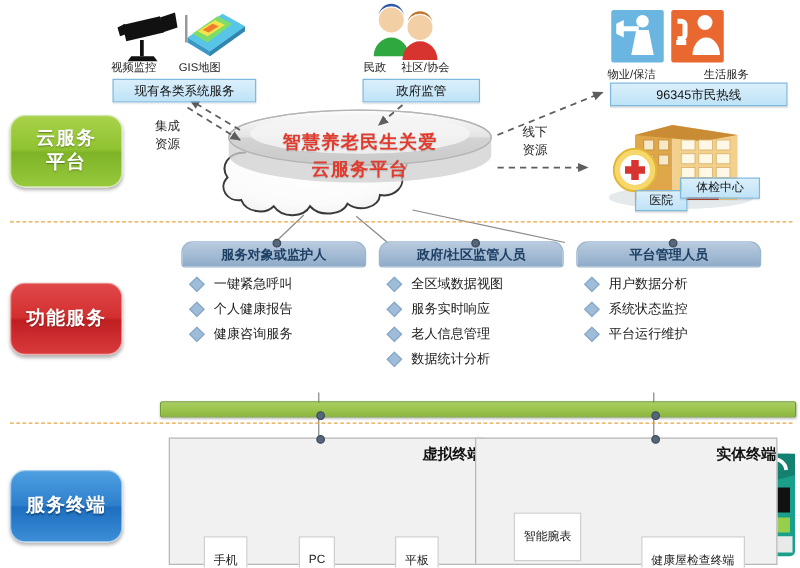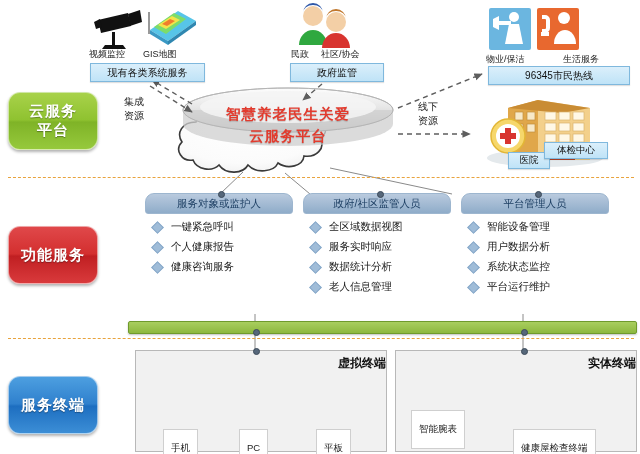--- a/index.html
+++ b/index.html
@@ -45,21 +45,21 @@
   
   .divider{position:absolute;left:8px;width:626px;height:0;
      border-top:1px dashed #e8a33d;}
 
   
   .fpanel{position:absolute;width:148px;}
   .fhead{height:19px;border-radius:9px 9px 3px 3px;
      background:linear-gradient(180deg,#b9cade 0%,#8facc9 100%);
      border:1px solid #9db6cf;
      display:flex;align-items:center;justify-content:center;
-     color:#1d3f63;font-size:10.5px;font-weight:normal;white-space:nowrap;}
+     color:#1d3f63;font-size:10.5px;font-weight:bold;white-space:nowrap;}
   .flist{margin:6px 0 0 8px;padding:0;list-style:none;}
   .flist li{display:flex;align-items:center;font-size:10.5px;color:#1a1a1a;
      margin-bottom:6px;white-space:nowrap;}
   .dia{width:7px;height:7px;background:#9fbcd8;transform:rotate(45deg);
      margin-right:9px;flex:0 0 7px;border:1px solid #88a9c9;}
 
   
   .greenbar{position:absolute;left:128px;top:321px;width:507px;height:11px;
      background:linear-gradient(180deg,#a9ce5e 0%,#8db83f 100%);
      border:1px solid #6f9a2c;border-radius:2px;
@@ -338,38 +338,34 @@
       <li>
           <span class="dia"></span>
           <span>全区域数据视图</span>
         </li>
       <li>
           <span class="dia"></span>
           <span>服务实时响应</span>
         </li>
       <li>
           <span class="dia"></span>
+          <span>老人信息管理</span>
+        </li>
+      <li>
+          <span class="dia"></span>
           <span>数据统计分析</span>
-        </li>
-      <li>
-          <span class="dia"></span>
-          <span>老人信息管理</span>
         </li>
     </ul>
   </div>
 
   <div class="fpanel" style="left:461px;top:193px;">
     <div class="fhead">平台管理人员</div>
     <ul class="flist">
       <li>
           <span class="dia"></span>
-          <span>智能设备管理</span>
-        </li>
-      <li>
-          <span class="dia"></span>
           <span>用户数据分析</span>
         </li>
       <li>
           <span class="dia"></span>
           <span>系统状态监控</span>
         </li>
       <li>
           <span class="dia"></span>
           <span>平台运行维护</span>
         </li>
@@ -382,21 +378,21 @@
 
   <div class="greenbar"></div>
   <div class="dot" style="left:253px;top:329px;"></div>
   <div class="dot" style="left:521px;top:329px;"></div>
 
   <div class="divider" style="top:338px;"></div>
 
   <div class="tpanel" style="left:135px;width:250px;">
     <div class="tptitle">虚拟终端</div>
   </div>
-  <div class="tpanel" style="left:395px;width:240px;">
+  <div class="tpanel" style="left:380px;width:240px;">
     <div class="tptitle">实体终端</div>
   </div>
   <div class="dot" style="left:253px;top:348px;"></div>
   <div class="dot" style="left:521px;top:348px;"></div>
 
   <div class="capbox" style="left:163px;top:429px;">手机</div>
   <div class="capbox" style="left:239px;top:429px;">PC</div>
   <div class="capbox" style="left:316px;top:429px;">平板</div>
   <div class="capbox" style="left:411px;top:410px;">智能腕表</div>
   <div class="capbox" style="left:513px;top:429px;">健康屋检查终端</div>

